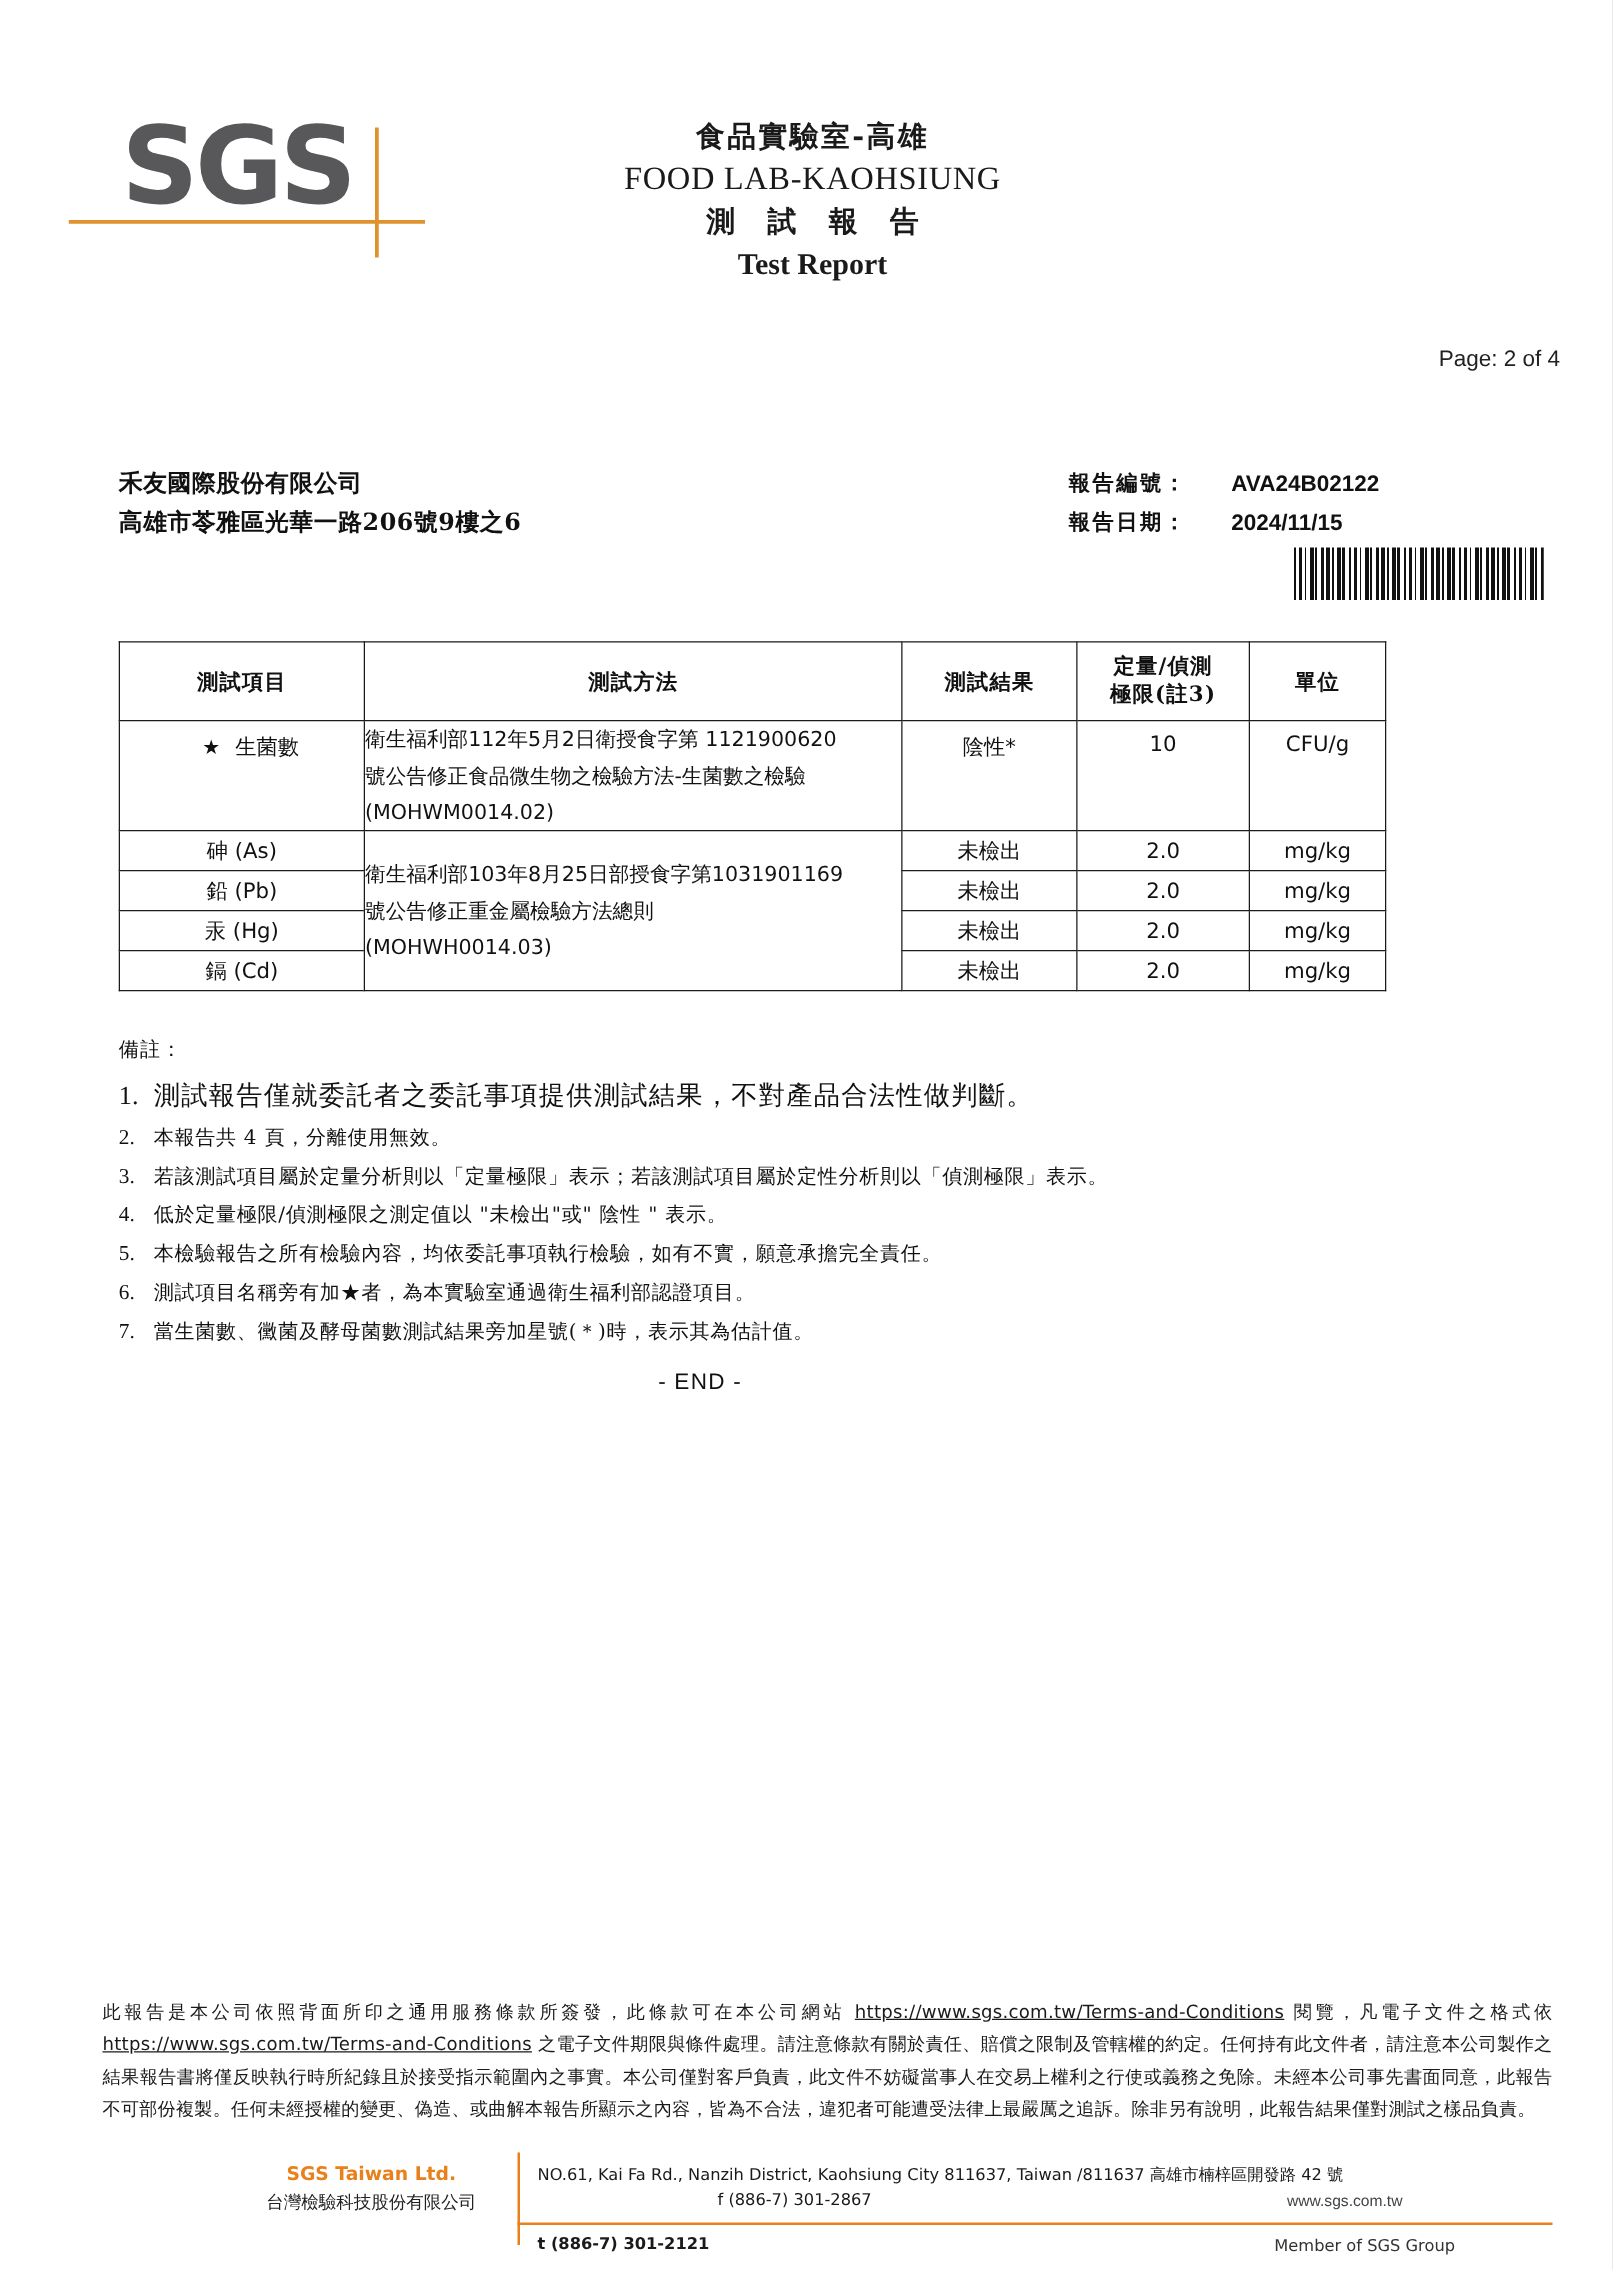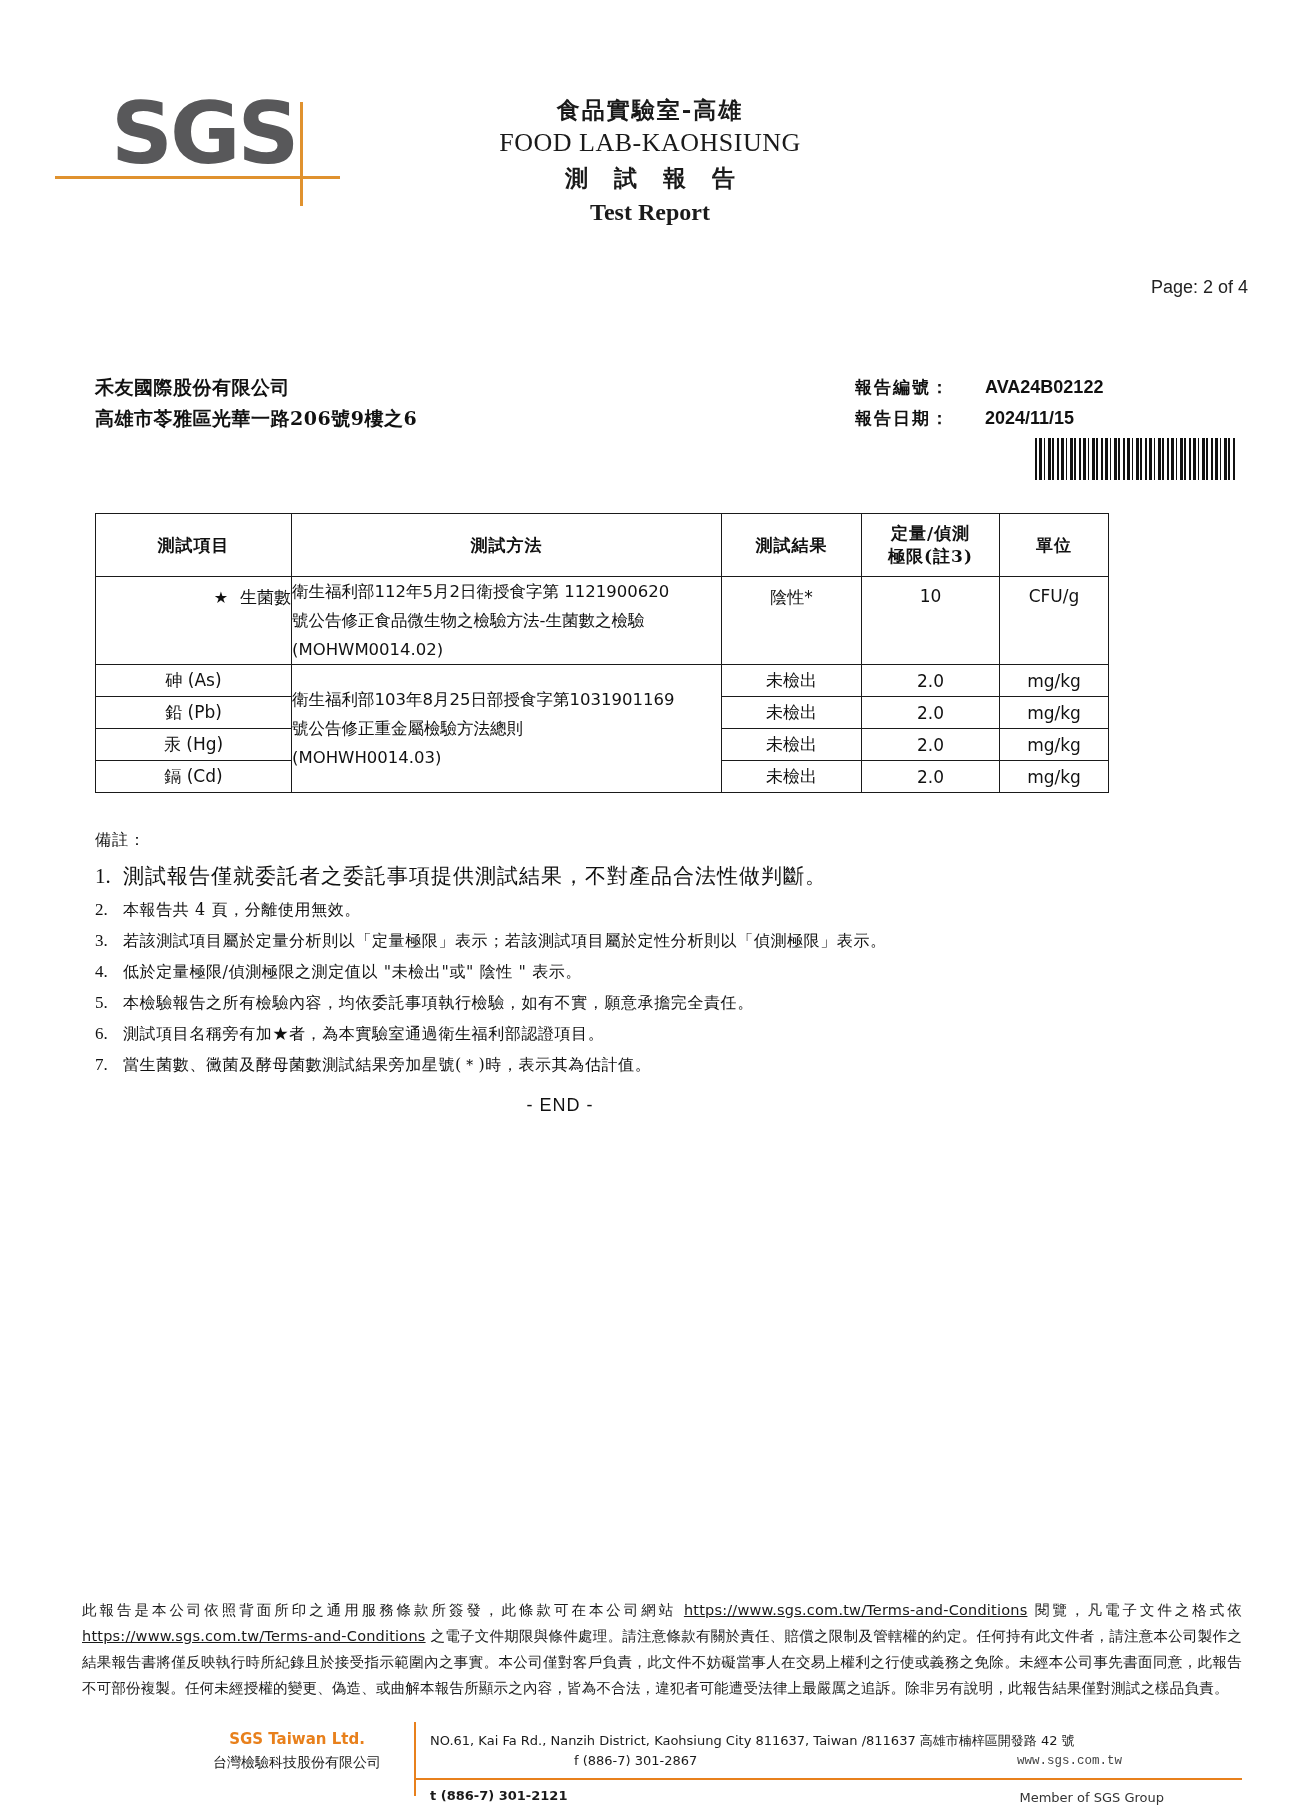--- a/index.html
+++ b/index.html
@@ -38,21 +38,21 @@
   }
   .logo-wrap {
     position: absolute;
     left: 85px;
     top: 80px;
     width: 250px;
     height: 110px;
   }
   .logo-text {
     position: absolute;
-    left: 16px;
+    left: 2px;
     top: 0;
     font-family: "DejaVu Sans", sans-serif;
     font-weight: bold;
     font-size: 86px;
     letter-spacing: -3px;
     color: #58585a;
     line-height: 86px;
   }
   .logo-hline {
     position: absolute;
@@ -204,21 +204,21 @@
   .c-unit   { width: 109px; }
 
   .cell-item {
     text-align: center;
     font-family: "DejaVu Sans", sans-serif;
     font-size: 17px;
     color: #111;
     height: 31px;
   }
   .cell-item.star {
-    text-align: right;
+    text-align: center;
     padding-left: 14px;
   }
   .cell-item.star .star-mark {
     margin-right: 12px;
     font-size: 16px;
   }
   .cell-method {
     padding: 7px 10px 9px 12px;
     font-family: "DejaVu Sans", sans-serif;
     font-size: 16.5px;
@@ -367,21 +367,21 @@
     left: 492px;
     top: 25px;
     font-family: "DejaVu Sans", sans-serif;
     font-size: 13px;
     color: #1a1a1a;
   }
   .f-web {
     position: absolute;
     right: 120px;
     top: 26px;
-    font-family: Liberation Mono, monospace;
+    font-family: Liberation Sans, sans-serif;
     font-size: 12.5px;
     color: #444;
     text-align: center;
   }
   .f-member {
     position: absolute;
     right: 78px;
     top: 62px;
     font-family: "DejaVu Sans", sans-serif;
     font-size: 13px;

